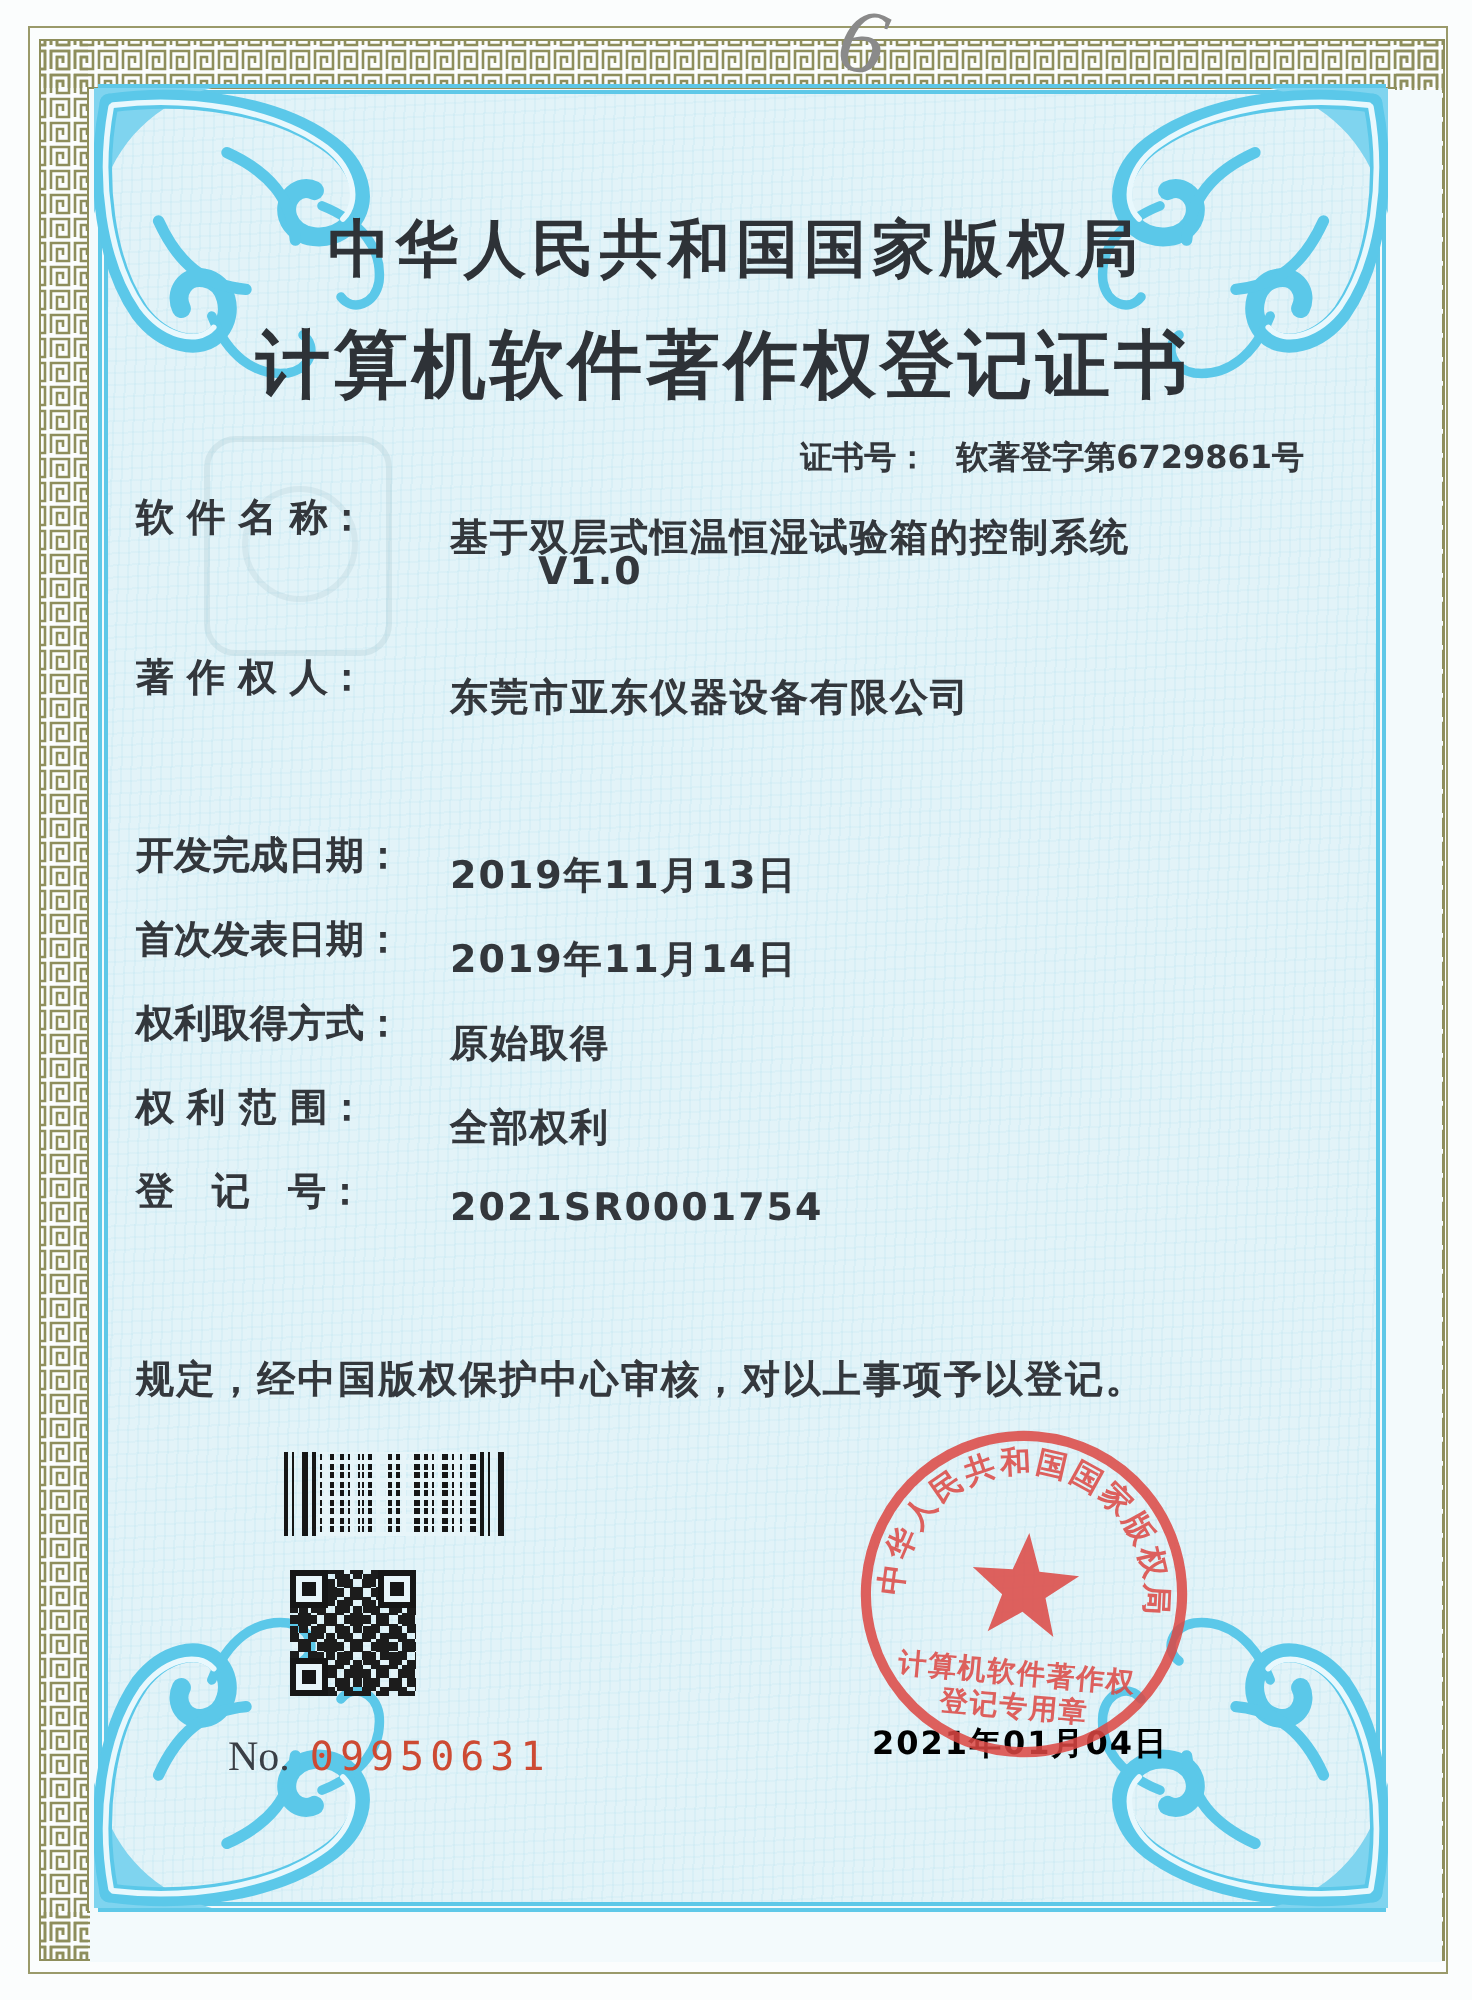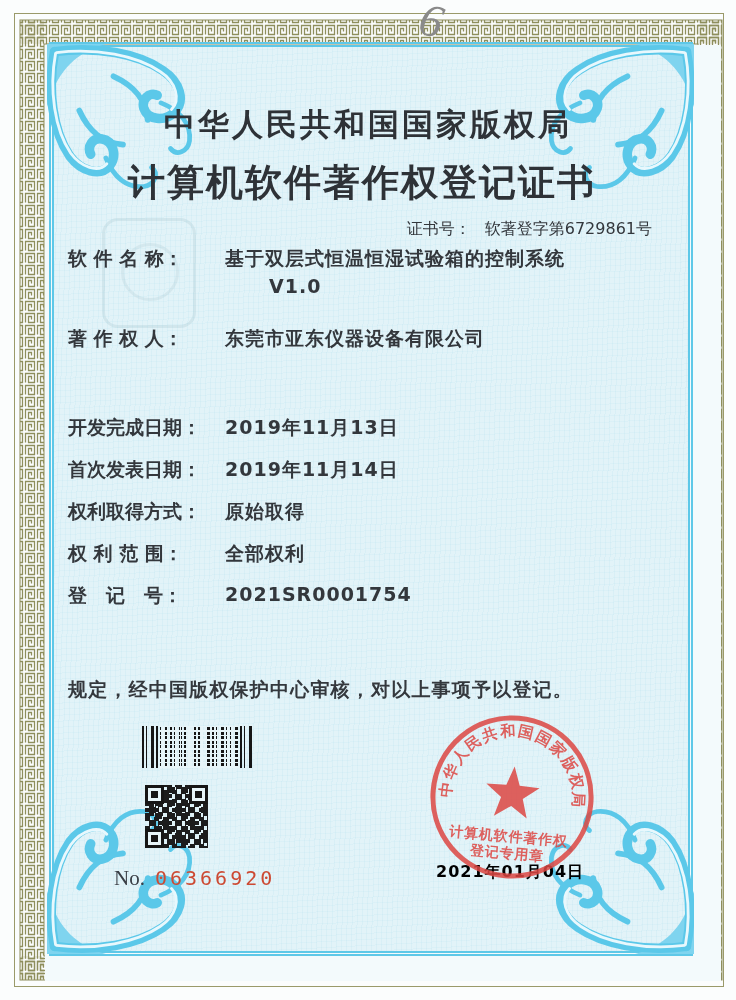--- a/index.html
+++ b/index.html
@@ -30,27 +30,27 @@
     border:3px solid rgba(150,185,195,.22); border-radius:16px; }
   .watermark::after { content:""; position:absolute; left:16px; top:22px; width:52px; height:52px;
     border:3px solid rgba(150,185,195,.18); border-radius:50%; }
   
   .authority { position:absolute; left:0; right:0; top:104px; text-align:center;
     font-family:"Liberation Serif","DejaVu Serif",serif; font-size:31px; font-weight:700;
     letter-spacing:3px; color:#2e3237; }
   .cert-title { position:absolute; left:0; right:12px; top:158px; text-align:center;
     font-family:"Liberation Serif","DejaVu Serif",serif; font-size:37px; font-weight:700;
     letter-spacing:2px; color:#2e3237; }
-  .certno { position:absolute; top:219px; right:84px; font-size:16px; font-weight:400;
+  .certno { position:absolute; top:219px; right:84px; font-size:16px; font-weight:700;
     color:#33373c;margin-left:36px; }
   .certno .gap { display:inline-block; width:14px; }
   .row { position:absolute; left:68px; display:flex; font-size:19px; font-weight:700;
     color:#33373c; }
   .f-label { width:157px; white-space:pre; }
-  .f-value { letter-spacing:1px; white-space:pre; }
+  .f-value { letter-spacing:1px; white-space:pre;margin-top:10px; }
   .r1 { top:246px; } .r1b { position:absolute; left:225px; top:275px; font-size:19px;
     font-weight:700; color:#33373c; letter-spacing:1px;margin-left:44px; }
   .r2 { top:326px; } .r3 { top:415px; } .r4 { top:457px; }
   .r5 { top:499px; } .r6 { top:541px; } .r7 { top:583px; }
   .stmt { position:absolute; font-size:19px; font-weight:600; color:#34383d;
     letter-spacing:1.2px; white-space:pre; }
   .stmt1 { left:112px; top:634px; }
   .stmt2 { left:68px; top:677px; }
   
   .barcode { position:absolute; left:142px; top:726px; width:112px; height:42px;
@@ -190,21 +190,21 @@
       </div>
     <div class="qr-finder tr">
         <i></i>
       </div>
     <div class="qr-finder bl">
         <i></i>
       </div>
   </div>
 
   <div class="serial">
-    <span class="no">No.</span><span class="num">06366920</span>
+    <span class="no">No.</span><span class="num">09950631</span>
   </div>
   <div class="issue-date">2021年01月04日</div>
 
   <svg class="seal" viewBox="0 0 200 200">
     <circle cx="100" cy="100" r="93" fill="none" stroke="#dd4743" stroke-width="6"></circle>
     <path id="sealArc" d="M 28.7,110.2 A 72,72 0 1 1 171.3,110.2" fill="none"></path>
     <text font-size="18" font-weight="bold" fill="#dd4743" letter-spacing="2" text-anchor="middle">
       <textPath href="#sealArc" startOffset="50%">中华人民共和国国家版权局</textPath>
     </text>
     <polygon fill="#dd4743" points="100,64 107.9,86.1 131.4,86.8 112.8,101.2 119.4,123.7 100,110.5 80.6,123.7 87.2,101.2 68.6,86.8 92.1,86.1"></polygon>

